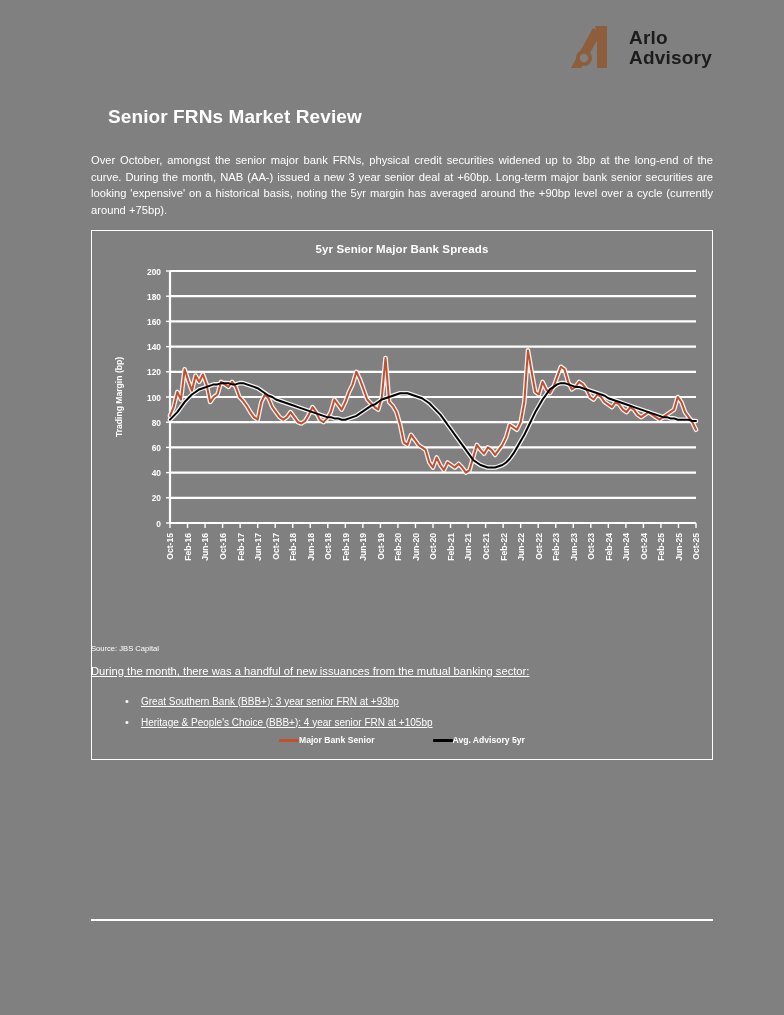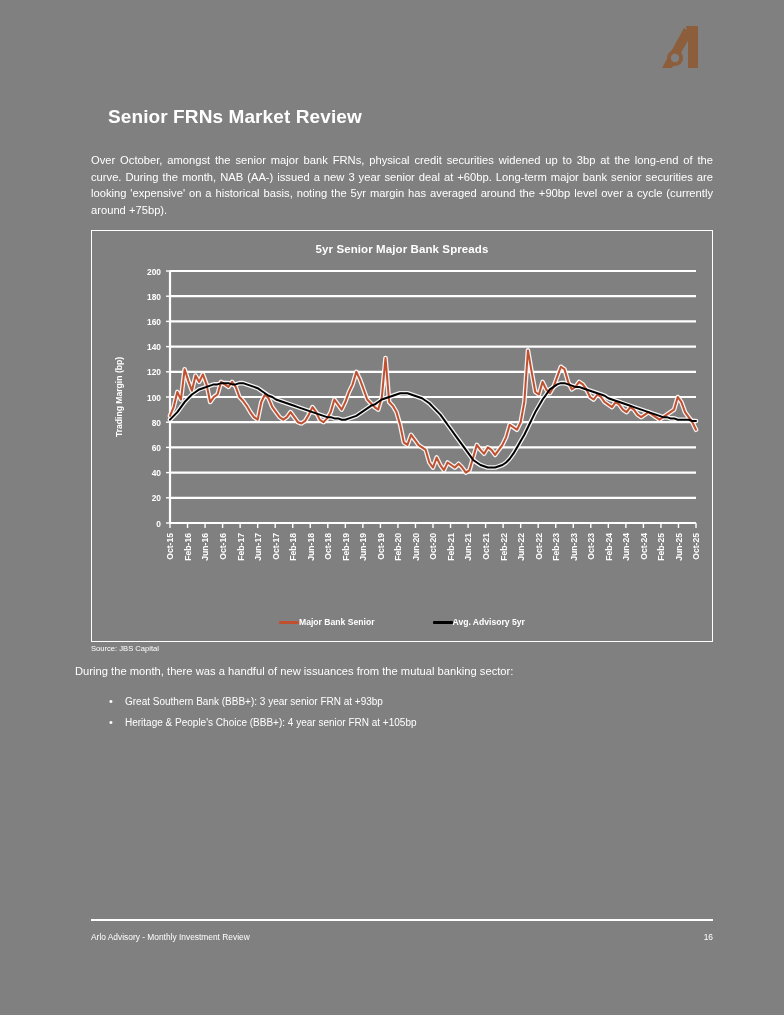--- a/index.html
+++ b/index.html
@@ -78,21 +78,21 @@
     color: #ffffff;
   }
   p.para:last-child { margin-bottom: 0; margin-top: 24px; }
 
   
   .chart-frame {
     position: absolute;
     left: 91px;
     top: 230px;
     width: 622px;
-    height: 412px;
+    height: 530px;
     border: 1.5px solid #ffffff;
     box-sizing: border-box;
     background: transparent;
   }
   .chart-title {
     position: absolute;
     left: 0; right: 0;
     top: 12px;
     text-align: center;
     font-size: 11.5px;
@@ -131,23 +131,24 @@
   .source-note {
     position: absolute;
     left: 91px;
     top: 644px;
     font-size: 7.6px;
     color: #ffffff;
   }
 
   .below {
     position: absolute;
-    left: 75px;
+    left: 91px;
     top: 663px;
     width: 622px;
+    text-decoration: underline;
   }
   ul.bullets {
     margin: 10px 0 12px 0;
     padding-left: 34px;
     list-style: none;
   }
   ul.bullets li {
     font-size: 10px;
     line-height: 21px;
     position: relative;
@@ -189,20 +190,24 @@
 
 <div class="page">
 
   <div class="logo-block">
     <svg class="logo-mark" viewBox="0 0 52 50">
       <path d="M26 4 L38 4 L38 46 L28 46 L28 14 Z" fill="#8C5E3C"></path>
       <path d="M24 6 L32 12 L12 46 L2 46 Z" fill="#8C5E3C"></path>
       <circle cx="15" cy="36" r="8" fill="#8C5E3C"></circle>
       <circle cx="15" cy="36" r="4.2" fill="#808080"></circle>
     </svg>
+    <div class="logo-text">
+      <span class="l1">Arlo</span>
+      <span class="l2">Advisory</span>
+    </div>
   </div>
 
   <div class="content">
     <h1 class="page-title">Senior FRNs Market Review</h1>
     <p class="para">Over October, amongst the senior major bank FRNs, physical credit securities widened up to 3bp at the long-end of the curve. During the month, NAB (AA-) issued a new 3 year senior deal at +60bp. Long-term major bank senior securities are looking 'expensive' on a historical basis, noting the 5yr margin has averaged around the +90bp level over a cycle (currently around +75bp).</p>
   </div>
 
   <div class="chart-frame">
     <div class="chart-title">5yr Senior Major Bank Spreads</div>
     <svg class="chart-svg" viewBox="0 0 622 412" preserveAspectRatio="none">
@@ -334,18 +339,14 @@
 
   <div class="below">
     <p class="para">During the month, there was a handful of new issuances from the mutual banking sector:</p>
     <ul class="bullets" id="bullet-list">
         <li>Great Southern Bank (BBB+): 3 year senior FRN at +93bp</li>
         <li>Heritage &amp; People's Choice (BBB+): 4 year senior FRN at +105bp</li>
       </ul>
   </div>
 
   <div class="footer-rule"></div>
-  <div class="footer">
-    <span>Arlo Advisory - Monthly Investment Review</span>
-    <span>16</span>
-  </div>
 
 </div>
 
 </body></html>

